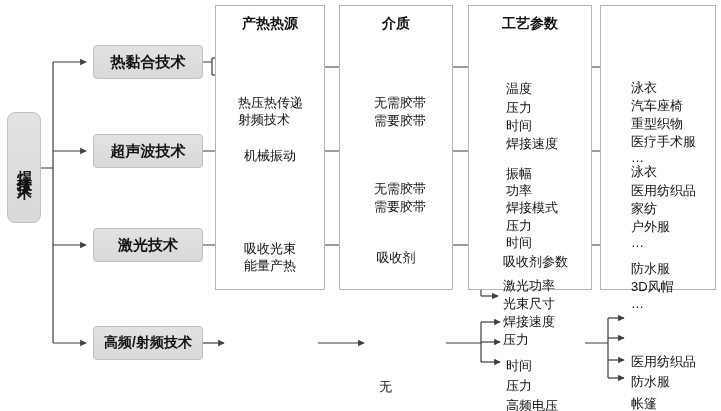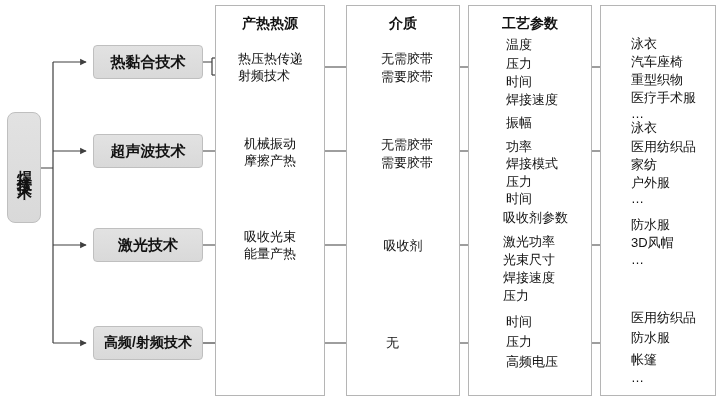--- a/index.html
+++ b/index.html
@@ -13,21 +13,21 @@
   html,body{margin:0;padding:0;background:#ffffff;}
   .canvas{
     position:relative;width:721px;height:411px;background:#ffffff;overflow:hidden;
     font-family:"Liberation Sans","DejaVu Sans",sans-serif;color:var(--text-color);
   }
   svg.wires{position:absolute;left:0;top:0;width:721px;height:411px;}
   .ln{fill:none;stroke:var(--line-color);stroke-width:1.2;}
   .ar{stroke:var(--line-color);stroke-width:1.2;marker-end:url(#arrowhead);}
   .arrow-tip{fill:var(--line-color);}
   .panel{
-    position:absolute;top:5px;height:391px;background:#ffffff;
+    position:absolute;top:5px;height:285px;background:#ffffff;
     border:1px solid var(--panel-border);box-sizing:border-box;
   }
   .ptitle{
     position:absolute;top:7px;left:0;width:100%;height:20px;line-height:20px;
     text-align:center;font-size:14px;font-weight:700;white-space:nowrap;
   }
   .node{
     position:absolute;left:93px;width:110px;height:34px;box-sizing:border-box;
     background:linear-gradient(var(--node-fill-light),var(--node-fill));
     border:1px solid var(--node-border);border-radius:4px;
@@ -36,24 +36,24 @@
   }
   .rootnode{
     position:absolute;left:7px;top:112px;width:34px;height:111px;box-sizing:border-box;
     background:linear-gradient(var(--node-fill-light),var(--node-fill));
     border:1px solid var(--node-border);border-radius:8px;
     display:flex;align-items:center;justify-content:center;
     font-size:15px;font-weight:600;
     writing-mode:vertical-rl;text-orientation:upright;letter-spacing:5px;
   }
   .itm{
-    position:absolute;height:18px;line-height:18px;font-size:13px;white-space:nowrap;
+    position:absolute;height:18px;line-height:18px;font-size:13px;white-space:nowrap;margin-top:44px;
   }
   .ctr{
-    position:absolute;left:0;width:100%;text-align:center;font-size:13px;white-space:nowrap;
+    position:absolute;left:0;width:100%;text-align:center;font-size:13px;white-space:nowrap;margin-top:12px;
   }
   .cline{height:17px;line-height:17px;}
 </style>
 </head>
 <body>
 
 <div class="canvas">
 
   <svg class="wires" viewBox="0 0 721 411">
     <defs>
@@ -138,45 +138,44 @@
   <div class="node" style="top:134px">超声波技术</div>
   <div class="node" style="top:228px">激光技术</div>
   <div class="node" style="top:326px;font-size:14px">高频/射频技术</div>
 
   <div class="panel" style="left:215px;width:110px">
     <div class="ptitle">产热热源</div>
     <div class="itm" style="left:22px;top:44px">热压热传递</div>
     <div class="itm" style="left:22px;top:61px">射频技术</div>
     <div class="ctr" style="top:129px">
       <div class="cline">机械振动</div>
-      <div class="cline">摩擦产热</div>
     </div>
     <div class="ctr" style="top:222px">
       <div class="cline">吸收光束</div>
       <div class="cline">能量产热</div>
     </div>
   </div>
 
-  <div class="panel" style="left:346px;width:114px">
+  <div class="panel" style="left:339px;width:114px">
     <div class="ptitle">介质</div>
     <div class="itm" style="left:34px;top:44px">无需胶带</div>
     <div class="itm" style="left:34px;top:62px">需要胶带</div>
     <div class="itm" style="left:34px;top:130px">无需胶带</div>
     <div class="itm" style="left:34px;top:148px">需要胶带</div>
     <div class="ctr" style="top:231px;height:18px;line-height:18px">吸收剂</div>
     <div class="itm" style="left:39px;top:328px">无</div>
   </div>
 
   <div class="panel" style="left:468px;width:124px">
     <div class="ptitle">工艺参数</div>
     <div class="itm" style="left:37px;top:30px">温度</div>
     <div class="itm" style="left:37px;top:49px">压力</div>
     <div class="itm" style="left:37px;top:67px">时间</div>
     <div class="itm" style="left:37px;top:85px">焊接速度</div>
-    <div class="itm" style="left:37px;top:108px">振幅</div>
+    <div class="itm" style="left:37px;top:115px">振幅</div>
     <div class="itm" style="left:37px;top:132px">功率</div>
     <div class="itm" style="left:37px;top:149px">焊接模式</div>
     <div class="itm" style="left:37px;top:167px">压力</div>
     <div class="itm" style="left:37px;top:184px">时间</div>
     <div class="itm" style="left:34px;top:203px">吸收剂参数</div>
     <div class="itm" style="left:34px;top:227px">激光功率</div>
     <div class="itm" style="left:34px;top:245px">光束尺寸</div>
     <div class="itm" style="left:34px;top:263px">焊接速度</div>
     <div class="itm" style="left:34px;top:281px">压力</div>
     <div class="itm" style="left:37px;top:307px">时间</div>

